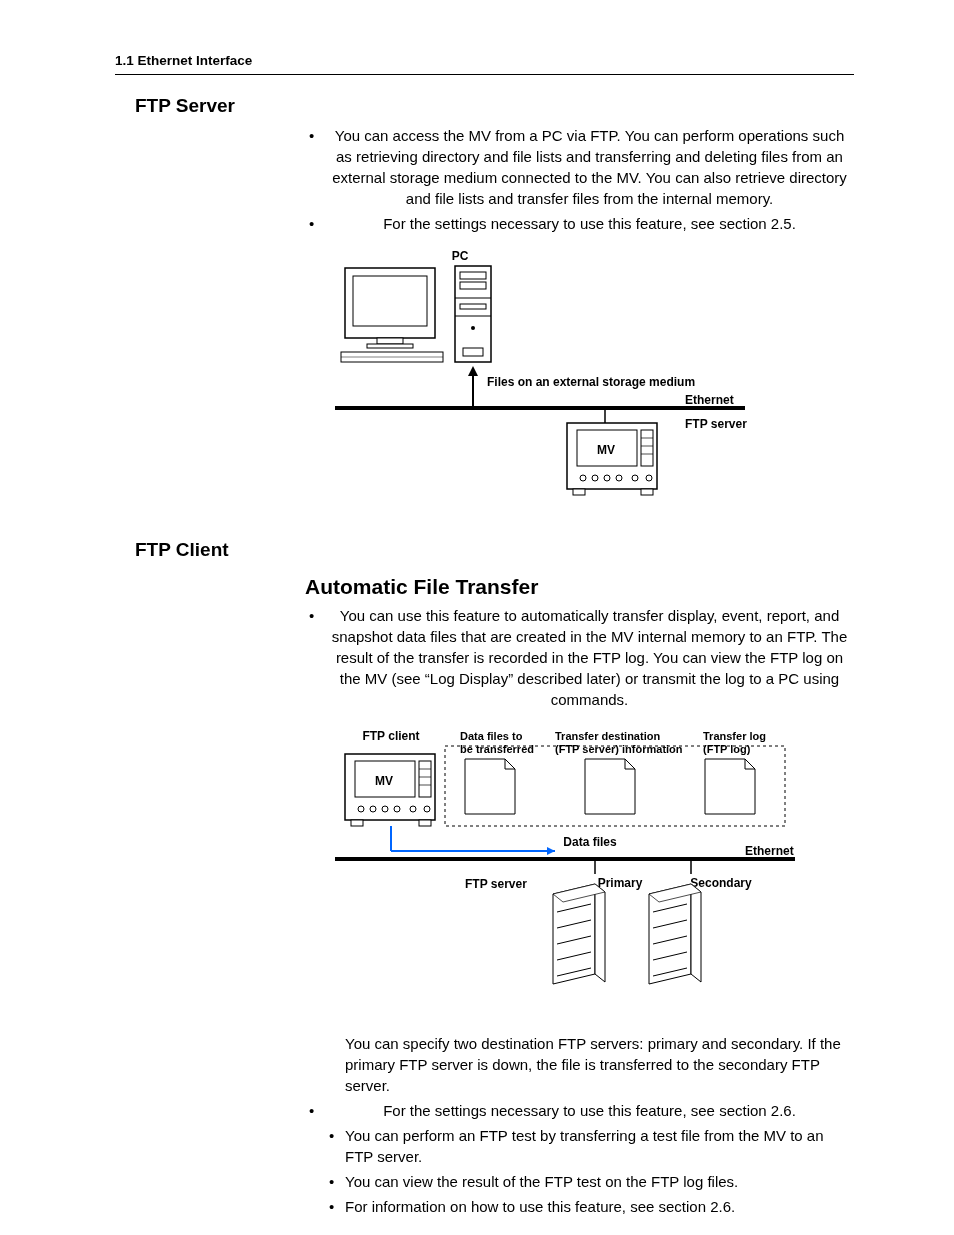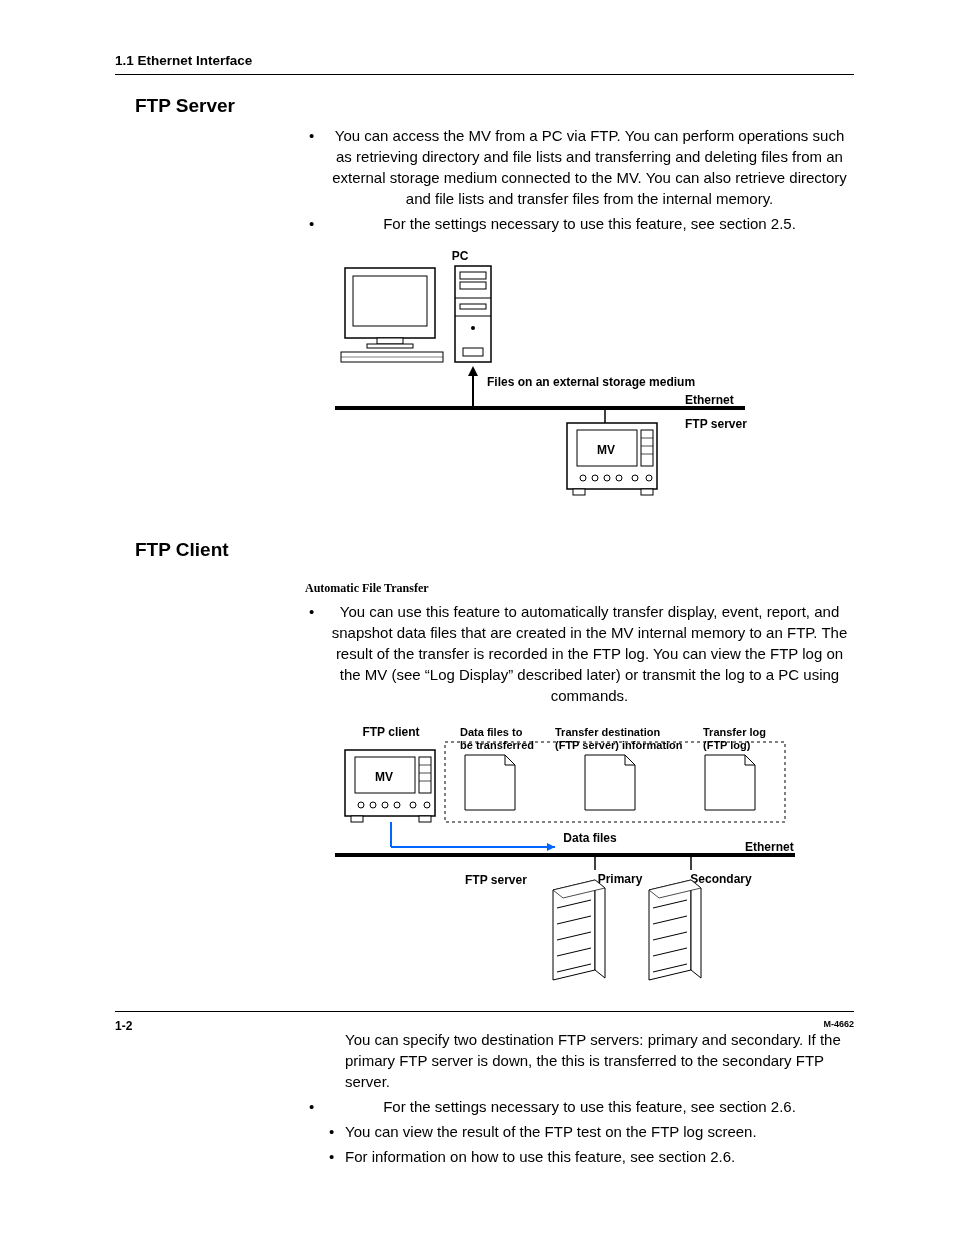--- a/index.html
+++ b/index.html
@@ -27,24 +27,23 @@
     border-bottom: 1px solid #000;
     padding-bottom: 3px;
     margin-bottom: 18px;
   }
   h2.section-title {
     font-size: 19px;
     font-weight: bold;
     margin: 0 0 6px 20px;
   }
   h3.subsection-title {
-    font-size: 12px;
-    font-weight: bold;
-    margin: 16px 0 4px 0;
-    font-family: Liberation Serif, serif;
+    font-size: 21px;
+    font-weight: bold;
+    margin: 8px 0 4px 0;
   }
   .content-block {
     margin-left: 190px;
   }
   .bullet-list {
     list-style: none;
     padding: 0;
     margin: 0;
   }
   .bullet-list > li {
@@ -269,28 +268,25 @@
           <path d="M 344 170 L 354 178 L 396 168 L 386 160 Z" fill="#fff" stroke="#000" stroke-width="0.7"></path>
           <line x1="348" y1="188" x2="382" y2="180" stroke="#000"></line>
           <line x1="348" y1="204" x2="382" y2="196" stroke="#000"></line>
           <line x1="348" y1="220" x2="382" y2="212" stroke="#000"></line>
           <line x1="348" y1="236" x2="382" y2="228" stroke="#000"></line>
           <line x1="348" y1="252" x2="382" y2="244" stroke="#000"></line>
         </g>
       </svg>
     </div>
 
-    <div class="indent-note">You can specify two destination FTP servers: primary and secondary. If the primary FTP server is down, the this is transferred to the secondary FTP server.</div>
+    <div class="indent-note">You can specify two destination FTP servers: primary and secondary. If the primary FTP server is down, the file is transferred to the secondary FTP server.</div>
     <ul class="bullet-list">
       <li>For the settings necessary to use this feature, see section 2.6.</li>
     </ul>
 
     <ul class="sub-bullet-list">
-      <li>You can view the result of the FTP test on the FTP log screen.</li>
+      <li>You can perform an FTP test by transferring a test file from the MV to an FTP server.</li>
+      <li>You can view the result of the FTP test on the FTP log files.</li>
       <li>For information on how to use this feature, see section 2.6.</li>
     </ul>
   </div>
 
-  <div class="footer">
-    <span>1-2</span>
-    <span class="right">M-4662</span>
-  </div>
 </div>
 
 </body></html>

